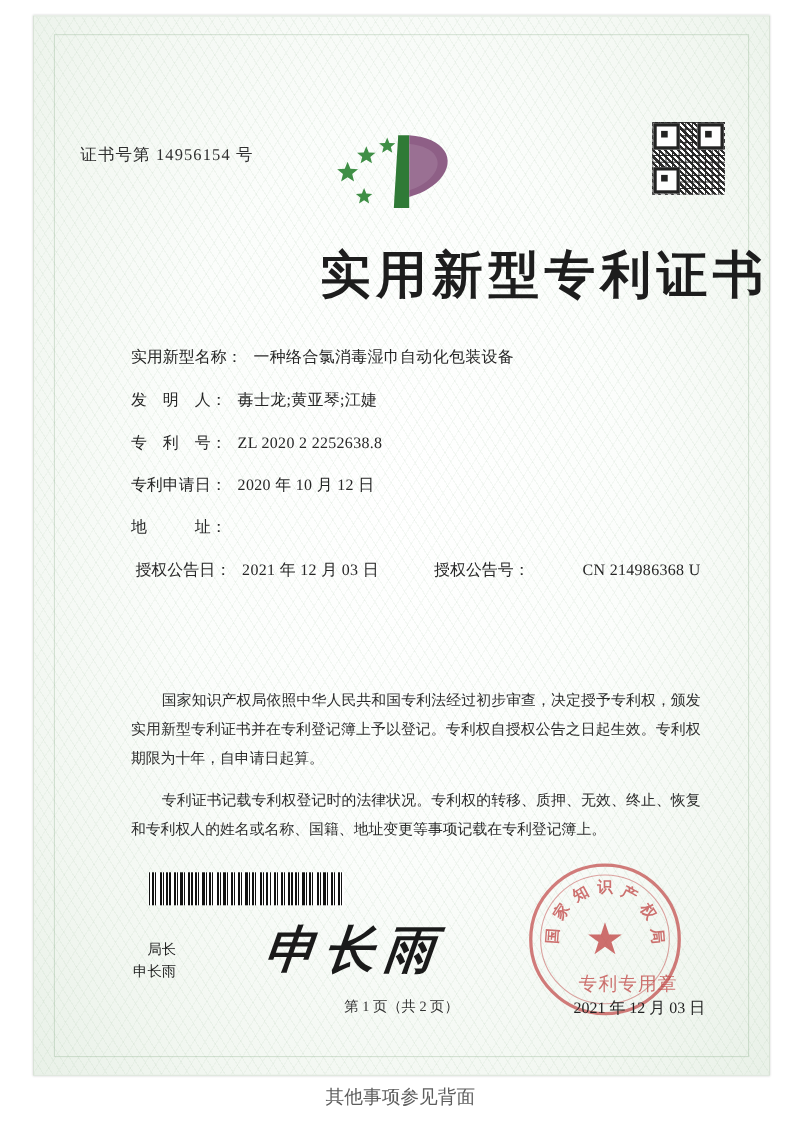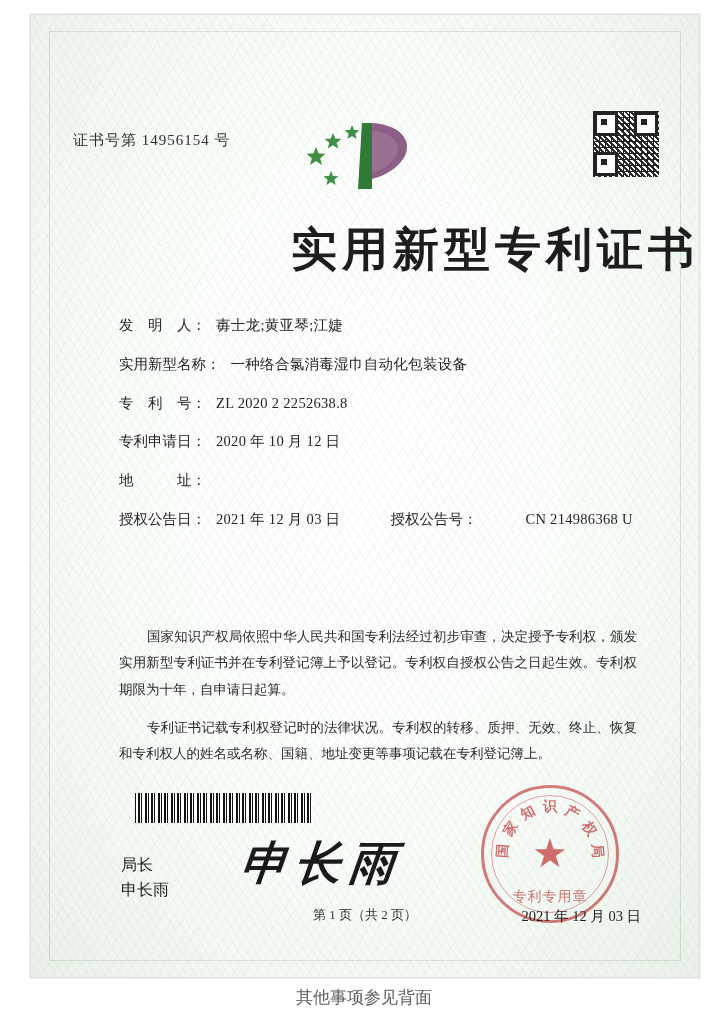--- a/index.html
+++ b/index.html
@@ -141,20 +141,21 @@
   .row .val {
     margin-left: 10px;
     color: #262626;
     letter-spacing: 0.3px;
   }
   .row.addr .val { max-width: 430px; }
 
   .row.dual {
     display: flex;
     align-items: flex-start;
+    justify-content: center;
   }
   .row.dual .seg2 {
     margin-left: 50px;
     display: flex;
     gap: 38px;
   }
 
   
   .paras {
     position: absolute;
@@ -181,23 +182,24 @@
     background-image: repeating-linear-gradient(90deg,
       #111 0 1px, #fff 1px 3px, #111 3px 5px, #fff 5px 6px,
       #111 6px 7px, #fff 7px 10px, #111 10px 12px, #fff 12px 13px);
   }
 
   
   .sig-label {
     position: absolute;
     left: 90px;
     top: 838px;
-    font-size: 16px;
+    font-size: 13px;
     line-height: 1.55;
     color: #1f1f1f;
+    text-align: right;
   }
   .sig-label div { white-space: nowrap; }
   .signature {
     position: absolute;
     left: 210px;
     top: 818px;
     font-family: "DejaVu Serif", serif;
     font-size: 46px;
     font-style: italic;
     font-weight: bold;
@@ -245,22 +247,22 @@
   }
   .seal .arc-char span {
     position: absolute;
     transform: translate(-50%, -50%);
     display: block;
   }
   .seal .bottom-txt {
     position: absolute;
     left: 0; right: 0;
     bottom: 14px;
-    text-align: center;
-    font-size: 14px;
+    text-align: right;
+    font-size: 17px;
     letter-spacing: 1px;
   }
 
   
   .seal-date {
     position: absolute;
     right: 58px;
     top: 892px;
     font-size: 14.5px;
     color: #222;
@@ -318,26 +320,26 @@
         <path d="M62 12 L72 12 L72 78 L58 78 Z" fill="#2f7a36"></path>
         <path d="M72 12 C 104 14, 116 34, 100 52 C 92 61, 80 66, 72 68 Z" fill="#8e5f86"></path>
         <path d="M72 20 C 96 22, 104 36, 93 49 C 87 56, 79 60, 72 62 Z" fill="#f4f0f3" opacity="0.12"></path>
       </svg>
     </div>
 
     <div class="title">实用新型专利证书</div>
 
     <div class="fields">
       <div class="row">
+        <span class="lbl">实用新型名称：</span>
+        <span class="val">一种络合氯消毒湿巾自动化包装设备</span>
+      </div>
+      <div class="row">
         <span class="lbl">发　明　人：</span>
         <span class="val">毐士龙;黄亚琴;江婕</span>
-      </div>
-      <div class="row">
-        <span class="lbl">实用新型名称：</span>
-        <span class="val">一种络合氯消毒湿巾自动化包装设备</span>
       </div>
       <div class="row">
         <span class="lbl">专　利　号：</span>
         <span class="val">ZL 2020 2 2252638.8</span>
       </div>
       <div class="row">
         <span class="lbl">专利申请日：</span>
         <span class="val">2020 年 10 月 12 日</span>
       </div>
       <div class="row addr">

